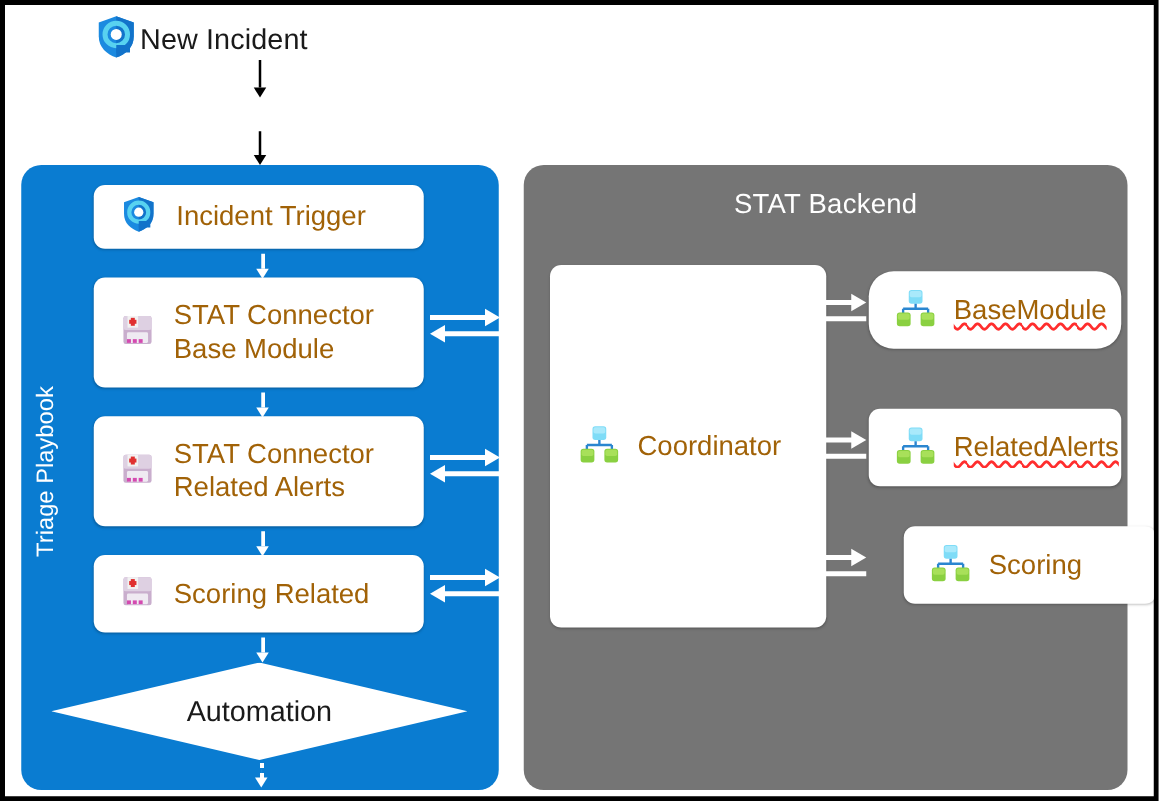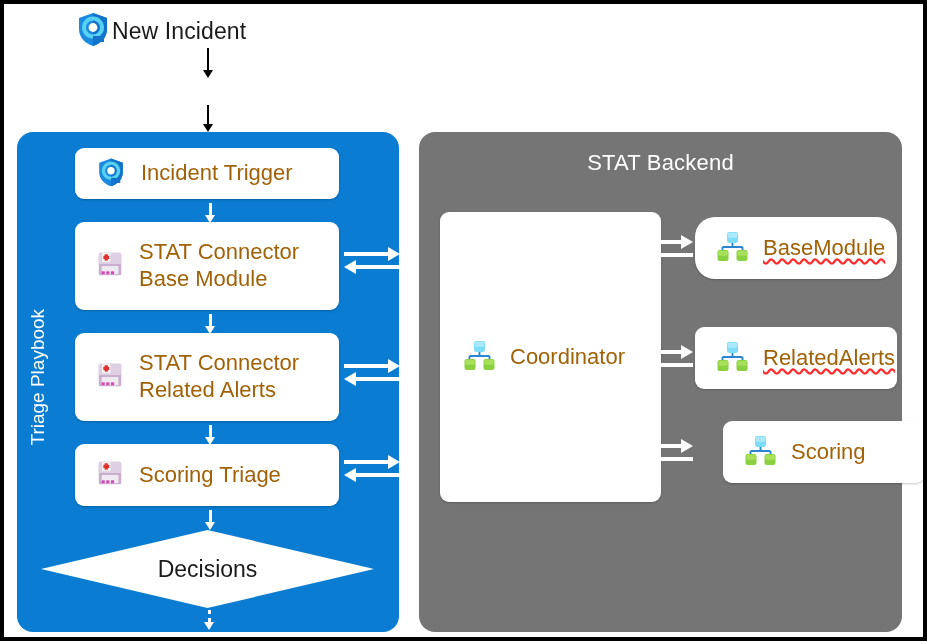--- a/index.html
+++ b/index.html
@@ -283,42 +283,42 @@
           <rect x="4" y="4" width="24" height="12" rx="2" fill="#ded0e2"></rect>
           <rect x="7.5" y="4" width="9" height="10" fill="#f2f2f2"></rect>
           <rect x="10.3" y="5.6" width="3.4" height="6.8" fill="#e03030"></rect>
           <rect x="8.9" y="7.3" width="6.2" height="3.4" fill="#e03030"></rect>
           <rect x="7" y="18" width="18" height="9" rx="1.2" fill="#efeaf2"></rect>
           <rect x="7" y="23.8" width="3.4" height="3.2" fill="#d44ab0"></rect>
           <rect x="12" y="23.8" width="3.4" height="3.2" fill="#d44ab0"></rect>
           <rect x="17" y="23.8" width="3.4" height="3.2" fill="#d44ab0"></rect>
         </svg>
       </span>
-      <span class="card-label">Scoring Triage</span>
+      <span class="card-label">Scoring Related</span>
     </div>
 
     <div class="dbl-arrow" style="left:327px; top:321px; width:56px; height:30px;">
       <div class="ha right">
           <div class="bar"></div>
           <div class="tip"></div>
         </div>
       <div class="ha left">
           <div class="bar"></div>
           <div class="tip"></div>
         </div>
     </div>
 
     <div class="v-arrow white" style="left:186px; top:378px; height:20px;">
       <div class="shaft"></div>
         <div class="head"></div>
     </div>
 
     <div id="decision-node" style="left:24px; top:398px; width:333px; height:78px;">
       <div class="diamond"></div>
-      <span class="decision-label">Decisions</span>
+      <span class="decision-label">Automation</span>
     </div>
 
     <div class="v-arrow white dotted" style="left:185px; top:478px; height:20px;">
       <div class="shaft"></div>
         <div class="head"></div>
     </div>
   </div>
 
   <div class="panel" id="backend-panel" style="left:415px; top:128px; width:483px; height:500px;">
 

